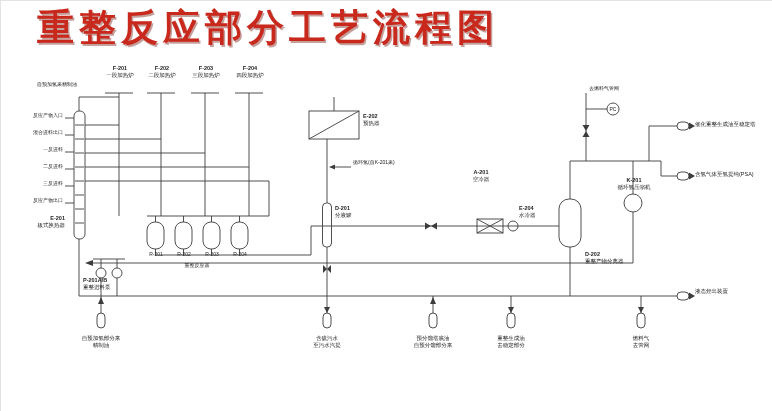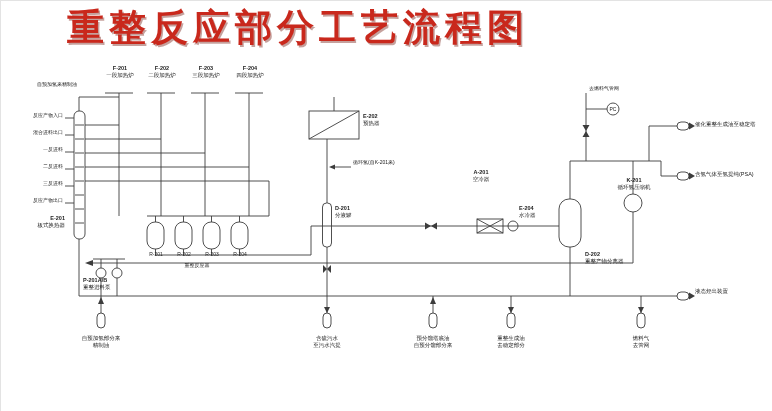--- a/index.html
+++ b/index.html
@@ -11,21 +11,21 @@
   svg{position:absolute;left:0;top:0;}
   .lb{position:absolute;font-size:5.5px;line-height:1.3;color:#222;}
   .lb .tg{display:block;font-weight:bold;}
   .lb .nm{display:block;}
   .c{text-align:center}.r{text-align:right}.s{font-size:5px;}
 </style>
 </head>
 <body>
 
 <div class="stage">
-  <h1 class="title" style="color: rgb(201, 40, 28); margin-left: 30px;">重整反应部分工艺流程图</h1>
+  <h1 class="title" style="color: rgb(201, 40, 28);">重整反应部分工艺流程图</h1>
 
   <svg width="772" height="411" viewBox="0 0 772 411">
     <g stroke="#3c3c3c" stroke-width="0.9" fill="none">
       <g>
         <rect x="73" y="110" width="11" height="128" rx="5"></rect>
         <path d="M74 124H83 M74 138H83 M74 152H83 M74 166H83 M74 180H83 M74 194H83 M74 208H83 M74 222H83"></path>
         <path d="M64 117H73 M64 134H73 M64 151H73 M64 168H73 M64 185H73 M64 202H73"></path>
         <path d="M78 238V295"></path>
       </g>
       <g>

